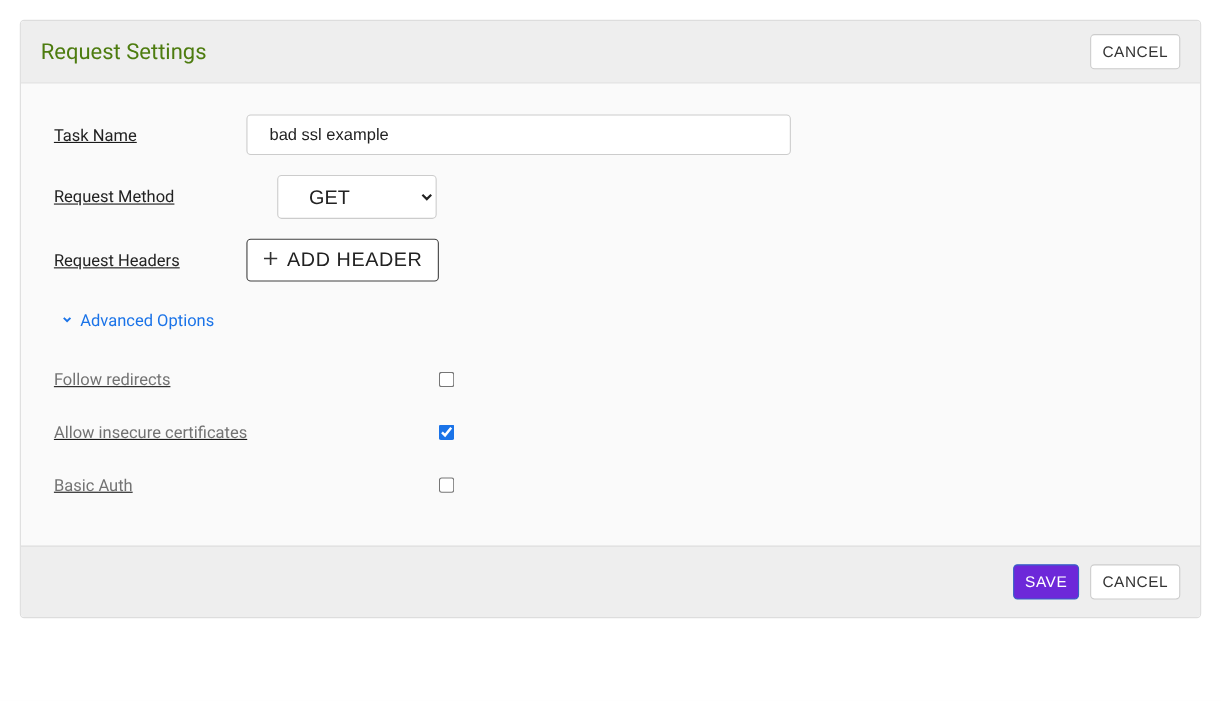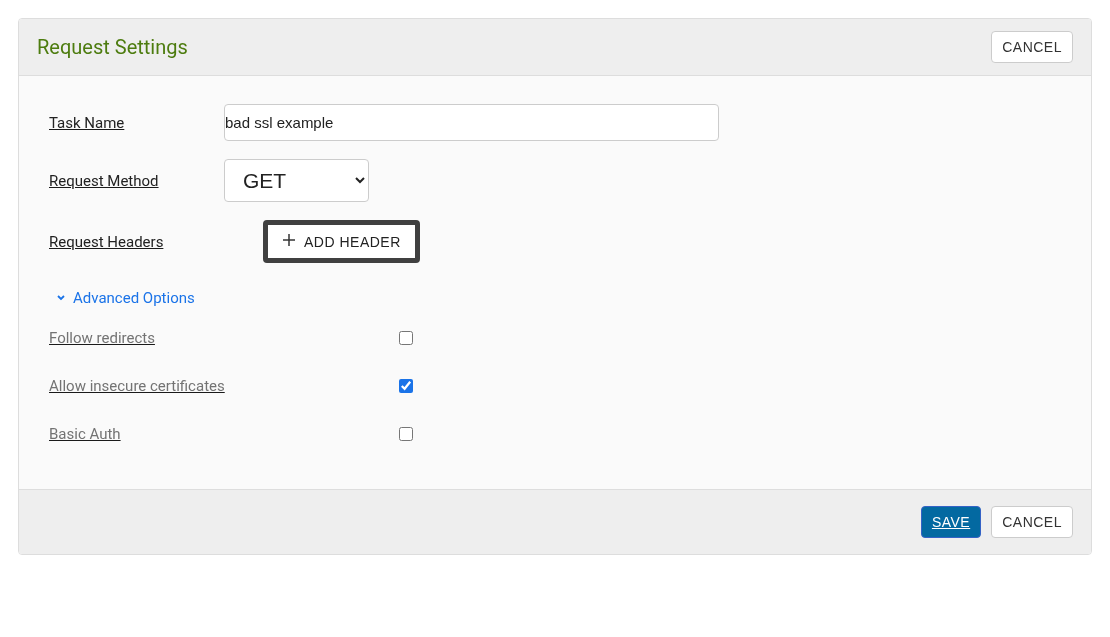--- a/index.html
+++ b/index.html
@@ -35,24 +35,23 @@
       background: #fff;
       border: 1px solid #ccc;
       border-radius: 4px;
       padding: 7px 10px;
       font-size: 14px;
       letter-spacing: 0.5px;
       cursor: pointer;
       color: #333;
     }
     .btn-primary {
-      background: #0369a1;
+      background: #6d28d9;
       border-color: #3462c6;
       color: #fff;
-      text-decoration: underline;
     }
     .dialog-body {
       background: #fafafa;
       padding: 28px 30px 36px 30px;
       text-decoration: underline;
     }
     .form-row {
       display: flex;
       align-items: center;
       margin-bottom: 18px;
@@ -61,61 +60,61 @@
       width: 175px;
       color: #222;
       font-size: 15px;
     }
     .form-control-wide {
       width: 495px;
     }
     input[type="text"] {
       border: 1px solid #ccc;
       border-radius: 4px;
-      padding: 9px 0;
+      padding: 9px 20px;
       font-size: 15px;
       width: 100%;
       background: #fff;
       color: #222;
     }
     select {
       border: 1px solid #ccc;
       border-radius: 4px;
-      padding: 8px 14px;
-      font-size: 21px;
+      padding: 8px 24px;
+      font-size: 18px;
       width: 145px;
       background: #fff;
       color: #222;
+      margin-left: 28px;
     }
     .add-header-btn {
       display: inline-flex;
       align-items: center;
       gap: 8px;
-      border: 5px solid #404040;
+      border: 1px solid #404040;
       border-radius: 4px;
       padding: 8px 14px;
-      font-size: 14px;
+      font-size: 18px;
       background: #fff;
       cursor: pointer;
       letter-spacing: 0.5px;
       color: #222;
-      margin-left: 39px;
     }
     .plus-icon {
       font-size: 16px;
       line-height: 1;
     }
     .advanced-toggle {
       display: inline-flex;
       align-items: flex-end;
       gap: 6px;
       color: #1a73e8;
       font-size: 15px;
       cursor: pointer;
-      margin: 8px 0 22px 6px;
+      margin: 8px 0 36px 6px;
     }
     .chevron-icon {
       display: inline-block;
       transform: rotate(0deg);
     }
     .checkbox-row {
       display: flex;
       align-items: center;
       margin-bottom: 30px;
     }

